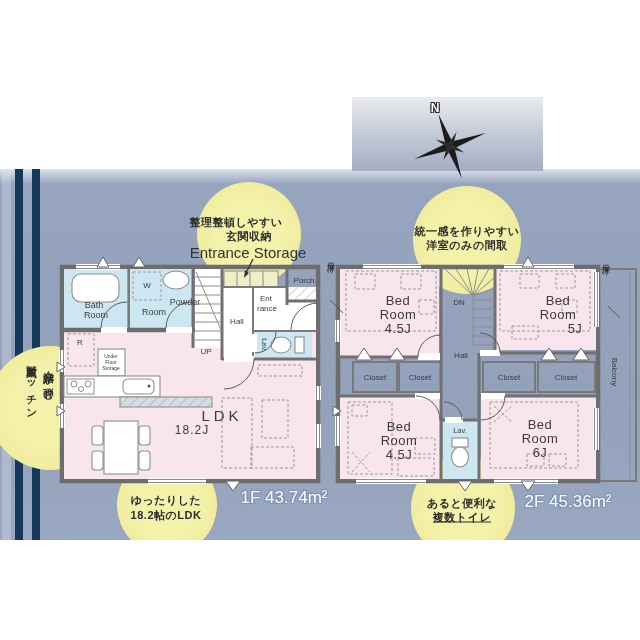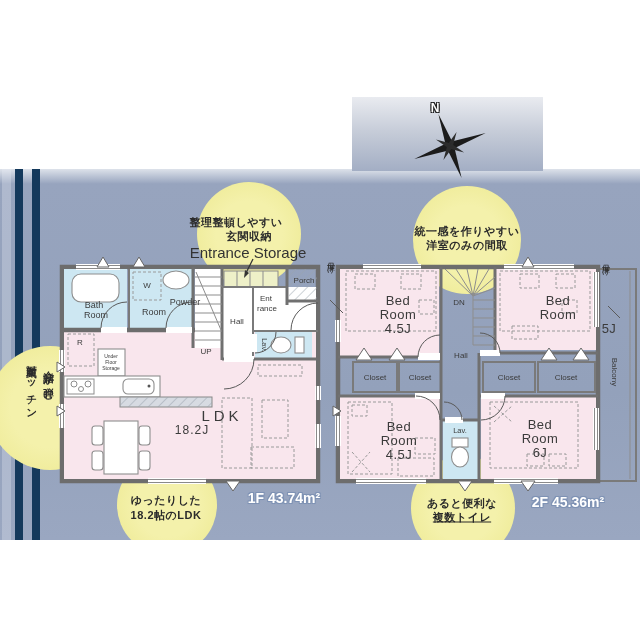--- a/index.html
+++ b/index.html
@@ -41,21 +41,21 @@
   .lbl.rot90{transform:translate(-50%,-50%) rotate(90deg);}
   .vjp{position:absolute;writing-mode:vertical-rl;text-orientation:upright;
        font-size:8px;color:#2e2e2e;letter-spacing:1px;line-height:1;}
   .callout-txt{position:absolute;transform:translate(-50%,-50%);white-space:nowrap;
        font-size:11px;font-weight:600;color:#2b2b2b;letter-spacing:0.5px;}
   .callout-en{position:absolute;transform:translate(-50%,-50%);white-space:nowrap;
        font-size:15px;font-weight:400;color:#333;}
   .vcall{position:absolute;writing-mode:vertical-rl;text-orientation:upright;
        font-size:10.5px;font-weight:600;color:#2b2b2b;letter-spacing:1.5px;}
   .area-lbl{position:absolute;transform:translate(-50%,-50%);white-space:nowrap;
-       font-size:14px;font-weight:bold;color:#ffffff;
+       font-size:17px;font-weight:normal;color:#ffffff;
        text-shadow:1px 1px 0 #7e92b4,-1px -1px 0 #7e92b4,1px -1px 0 #7e92b4,-1px 1px 0 #7e92b4,0 0 2px #7e92b4;}
   .north{position:absolute;transform:translate(-50%,-50%);font-size:12px;font-weight:bold;color:#fff;
        text-shadow:1px 1px 0 #222,-1px -1px 0 #222,1px -1px 0 #222,-1px 1px 0 #222;}
 </style>
 </head>
 <body>
 
 <div id="stage">
 
   <div class="band"></div>
@@ -345,21 +345,21 @@
   <div class="lbl b8" style="left:206px;top:352px;">UP</div>
   <div class="lbl ldk" style="left:192px;top:415px;margin-left:30px;">LDK</div>
   <div class="lbl ldk2" style="left:192px;top:430px;">18.2J</div>
   <div class="area-lbl" style="left:284px;top:498px;">1F 43.74m²</div>
 
   <div class="lbl bed" style="left:398px;top:300px;">Bed</div>
   <div class="lbl bed" style="left:398px;top:314px;">Room</div>
   <div class="lbl bed" style="left:398px;top:328px;">4.5J</div>
   <div class="lbl bed" style="left:558px;top:300px;">Bed</div>
   <div class="lbl bed" style="left:558px;top:314px;">Room</div>
-  <div class="lbl bed" style="left:592px;top:328px;padding-left:34px;">5J</div>
+  <div class="lbl bed" style="left:558px;top:328px;padding-left:34px;">5J</div>
   <div class="lbl bed" style="left:399px;top:426px;">Bed</div>
   <div class="lbl bed" style="left:399px;top:440px;">Room</div>
   <div class="lbl bed" style="left:399px;top:454px;">4.5J</div>
   <div class="lbl bed" style="left:540px;top:424px;">Bed</div>
   <div class="lbl bed" style="left:540px;top:438px;">Room</div>
   <div class="lbl bed" style="left:540px;top:452px;">6J</div>
   <div class="lbl b8" style="left:375px;top:378px;">Closet</div>
   <div class="lbl b8" style="left:420px;top:378px;">Closet</div>
   <div class="lbl b8" style="left:509px;top:378px;">Closet</div>
   <div class="lbl b8" style="left:566px;top:378px;">Closet</div>

